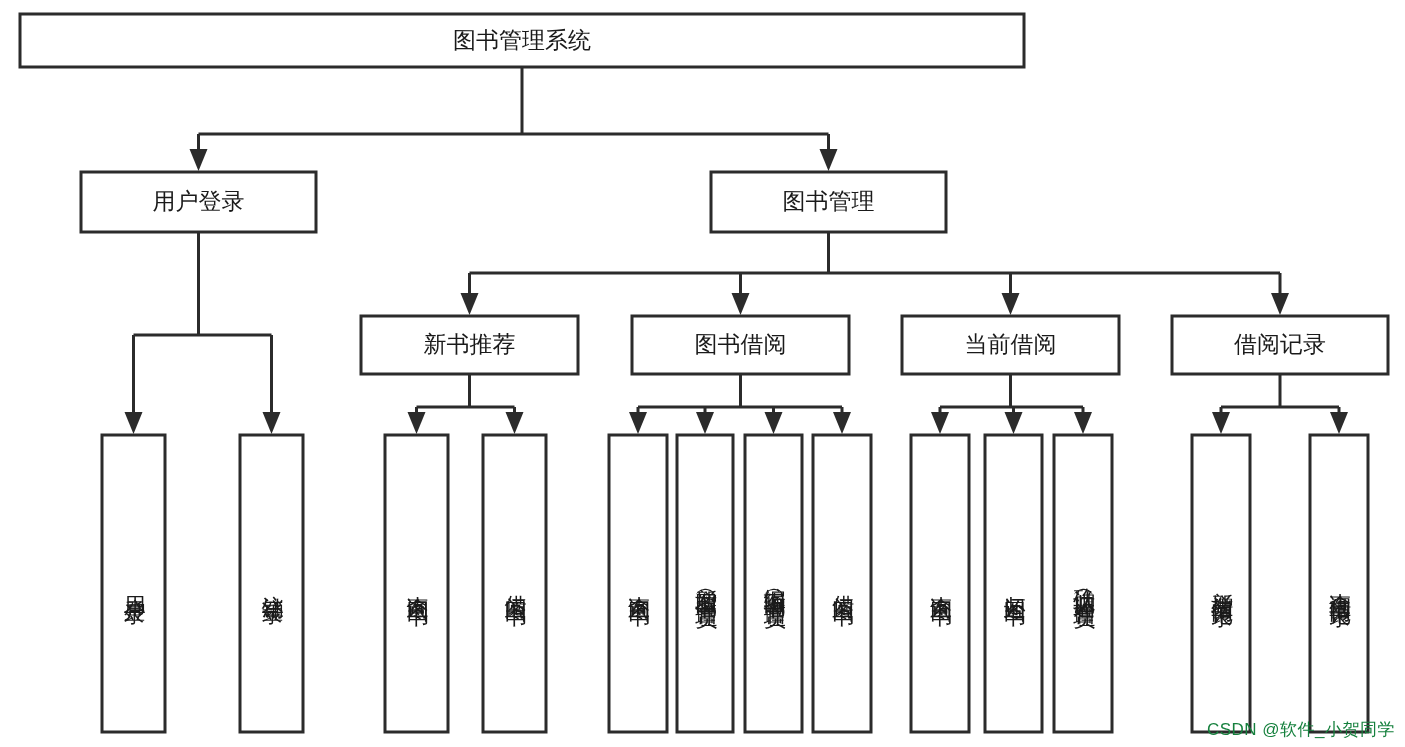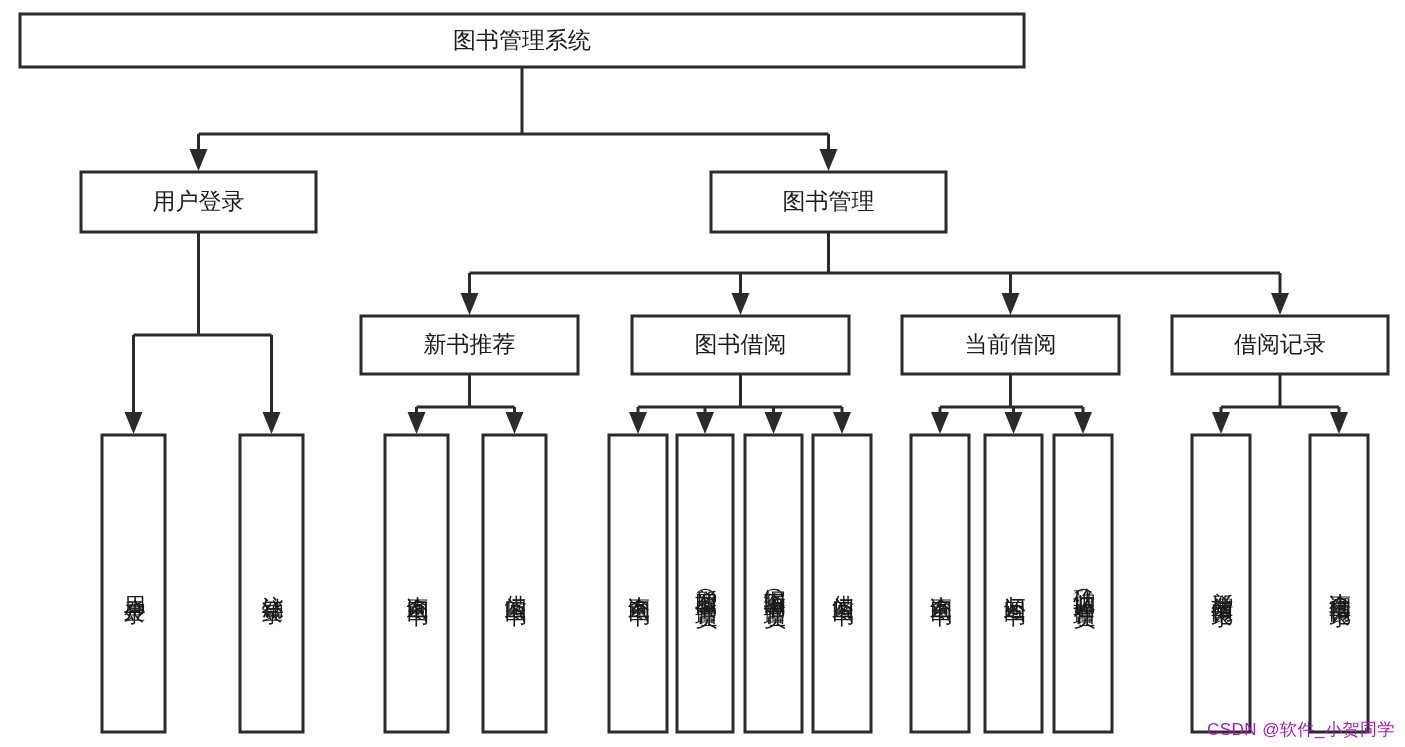--- a/index.html
+++ b/index.html
@@ -54,21 +54,21 @@
   .arrow-head {
     fill: #2b2b2b;
     stroke: none;
   }
   .watermark {
     position: absolute;
     right: 10px;
     bottom: 6px;
     font-family: "Liberation Sans", "DejaVu Sans", sans-serif;
     font-size: 17px;
-    color: #a21caf;
+    color: #15803d;
     white-space: nowrap;
     letter-spacing: 0.5px;
     user-select: none;
   }
 </style>
 </head>
 <body>
 
 <div id="diagram-root">
   <svg id="diagram-svg" viewBox="0 0 1405 747" xmlns="http://www.w3.org/2000/svg">

